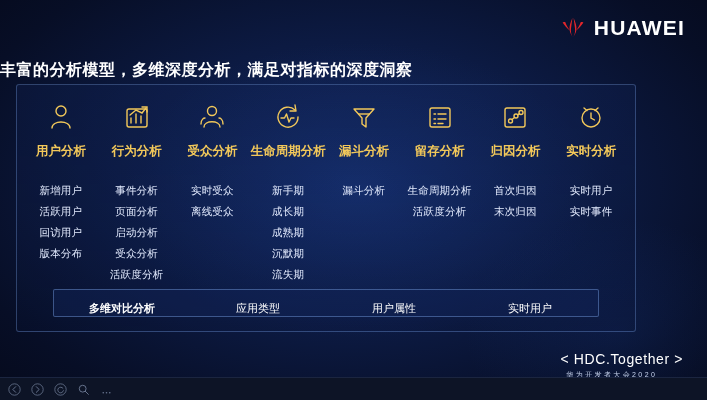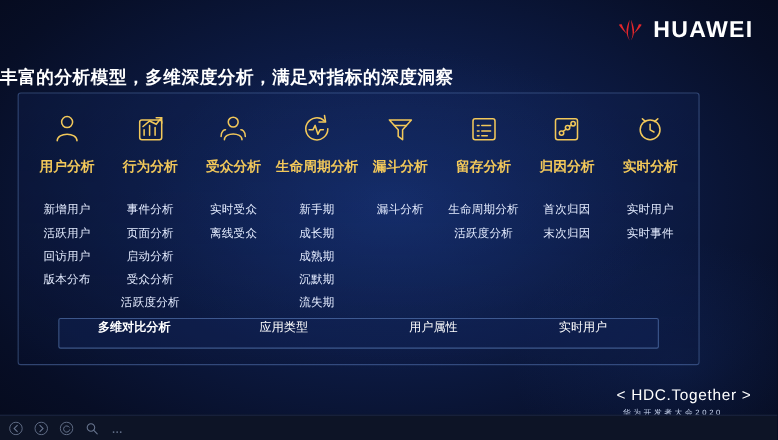--- a/index.html
+++ b/index.html
@@ -126,21 +126,21 @@
   .bottom-bar {
     position: absolute;
     left: 36px;
     right: 36px;
     bottom: 14px;
     height: 28px;
     border: 1px solid rgba(120,160,225,0.45);
     border-radius: 2px;
     background: rgba(18,36,86,0.45);
     display: flex;
-    align-items: flex-start;
+    align-items: flex-end;
     box-sizing: border-box;
     font-family: Liberation Mono, monospace;
   }
   .bottom-cell {
     flex: 1 1 0;
     text-align: center;
     color: #ffffff;
     font-size: 11px;
     white-space: nowrap;
   }

